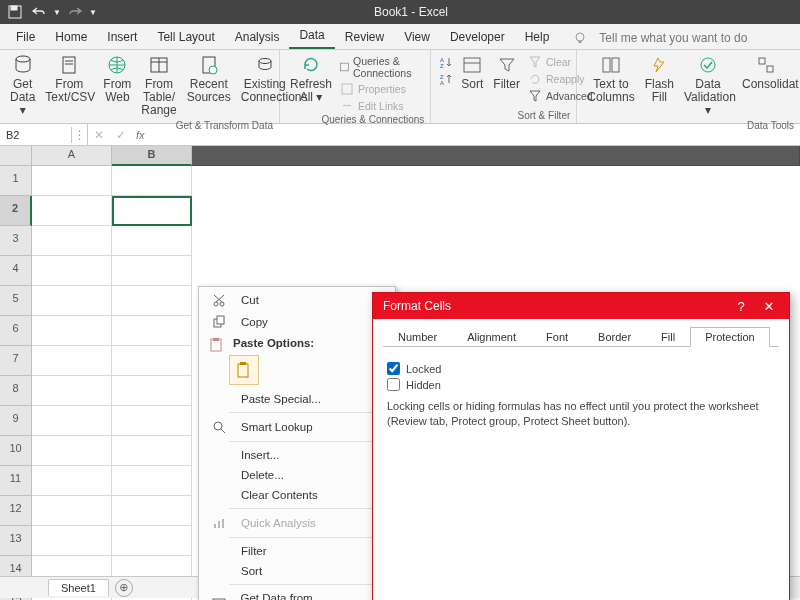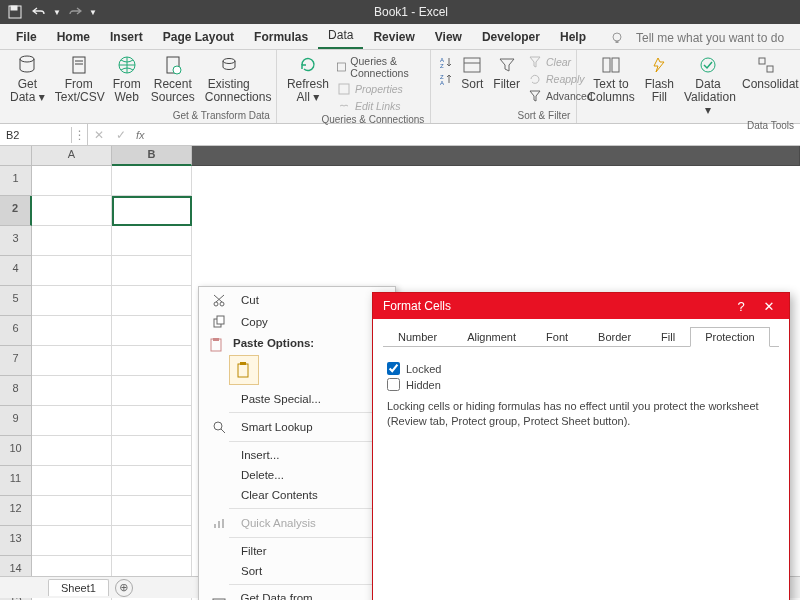--- a/index.html
+++ b/index.html
@@ -7,36 +7,36 @@
 
   
   .titlebar { background: #444; color: #eee; height: 24px; display: flex; align-items: center; }
   .qat { display: flex; align-items: center; gap: 2px; padding: 0 4px; }
   .qat .btn { width: 22px; height: 20px; display:flex; align-items:center; justify-content:center; color:#eee; }
   .qat svg { stroke:#eee; fill:none; }
   .title-center { flex:1; text-align:center; font-size:12px; color:#eee; }
 
   
   .menubar { background:#f3f3f3; border-bottom:1px solid #d0d0d0; height:26px; display:flex; align-items:flex-end; padding:0 6px; }
-  .menubar .tab { padding:4px 10px 5px; font-size:12px; color:#333; cursor:pointer;font-weight:bold; }
+  .menubar .tab { padding:4px 10px 5px; font-size:12px; color:#333; cursor:pointer; }
   .menubar .tab.active { border-bottom:2px solid #217346; font-weight:400; }
   .menubar .tellme { display:flex; align-items:center; gap:12px; color:#777; margin-left:14px; padding-bottom:4px;}
   .menubar .bulb { width:14px; height:14px; }
 
   
   .ribbon { background:#f3f3f3; border-bottom:1px solid #c8c8c8; height:74px; display:flex; }
   .group { border-right:1px solid #d6d6d6; padding:2px 6px; display:flex; flex-direction:column; justify-content:space-between; }
   .group .icons { display:flex; gap:2px; align-items:flex-start; }
   .group .lbl { text-align:right; font-size:10px; color:#666; }
   .rbtn { display:flex; flex-direction:column; align-items:center; justify-content:flex-start; padding:2px 4px; gap:2px; cursor:pointer; }
   .rbtn .ic { width:22px; height:22px; display:flex; align-items:center; justify-content:center; }
   .rbtn .cap { font-size:12px; color:#444; text-align:center; line-height:1.1; max-width:48px; }
   .rstack { display:flex; flex-direction:column; gap:1px; }
   .rstack .row { display:flex; align-items:center; gap:4px; font-size:10.5px; color:#555; padding:1px 2px;}
-  .rstack .row.dis { color:#aaa;font-style:italic; }
+  .rstack .row.dis { color:#aaa; }
   .rstack .ic-s { width:14px; height:14px; }
   svg { display:block; }
 
   
   .formulabar { height:22px; border-bottom:1px solid #c8c8c8; display:flex; align-items:center; background:#fff;}
   .namebox { width:72px; padding:2px 6px; border-right:1px solid #c8c8c8; font-size:11px; background:#fff;}
   .fb-divider { width:16px; display:flex; align-items:center; justify-content:center; color:#999; border-right:1px solid #c8c8c8; height:100%;}
   .fb-btn { width:22px; display:flex; align-items:center; justify-content:center; height:100%; color:#bbb;}
   .fb-input { flex:1; padding:2px 6px; font-size:11px;}
   .fx { font-style:italic; font-size:11px; color:#777; padding:0 4px;}
@@ -109,22 +109,22 @@
     <div class="btn" style="width:10px;font-size:8px;">▼</div>
   </div>
   <div class="title-center">Book1 - Excel</div>
   <div style="width:80px"></div>
 </div>
 
 <div class="menubar">
   <div class="tab">File</div>
   <div class="tab">Home</div>
   <div class="tab">Insert</div>
-  <div class="tab">Page Layout</div>
-  <div class="tab">Formulas</div>
+  <div class="tab">Tell Layout</div>
+  <div class="tab">Analysis</div>
   <div class="tab active">Data</div>
   <div class="tab">Review</div>
   <div class="tab">View</div>
   <div class="tab">Developer</div>
   <div class="tab">Help</div>
   <div class="tellme">
     <svg class="bulb" viewBox="0 0 14 14">
         <circle cx="7" cy="6" r="4" fill="none" stroke="#999"></circle>
         <rect x="5.5" y="10" width="3" height="2" fill="#999"></rect>
       </svg>
@@ -158,20 +158,31 @@
         </div>
       <div class="rbtn">
           <div class="ic">
             <svg width="20" height="20" viewBox="0 0 20 20">
               <circle cx="10" cy="10" r="8" fill="none" stroke="#2a7"></circle>
               <path d="M2 10 h16 M10 2 v16 M4 5 q6 4 12 0 M4 15 q6 -4 12 0" fill="none" stroke="#2a7"></path>
             </svg>
           </div>
           <div class="cap" style="white-space:pre-line">From
 Web</div>
+        </div>
+      <div class="rbtn">
+          <div class="ic">
+            <svg width="20" height="18" viewBox="0 0 20 18">
+              <rect x="2" y="2" width="16" height="14" fill="none" stroke="#444"></rect>
+              <line x1="2" y1="6" x2="18" y2="6" stroke="#444"></line>
+              <line x1="10" y1="2" x2="10" y2="16" stroke="#444"></line>
+            </svg>
+          </div>
+          <div class="cap" style="white-space:pre-line">From Table/
+Range</div>
         </div>
       <div class="rbtn">
           <div class="ic">
             <svg width="18" height="20" viewBox="0 0 18 20">
               <rect x="3" y="2" width="12" height="16" fill="none" stroke="#444"></rect>
               <circle cx="13" cy="15" r="4" fill="#fff" stroke="#2a7"></circle>
             </svg>
           </div>
           <div class="cap" style="white-space:pre-line">Recent
 Sources</div>

